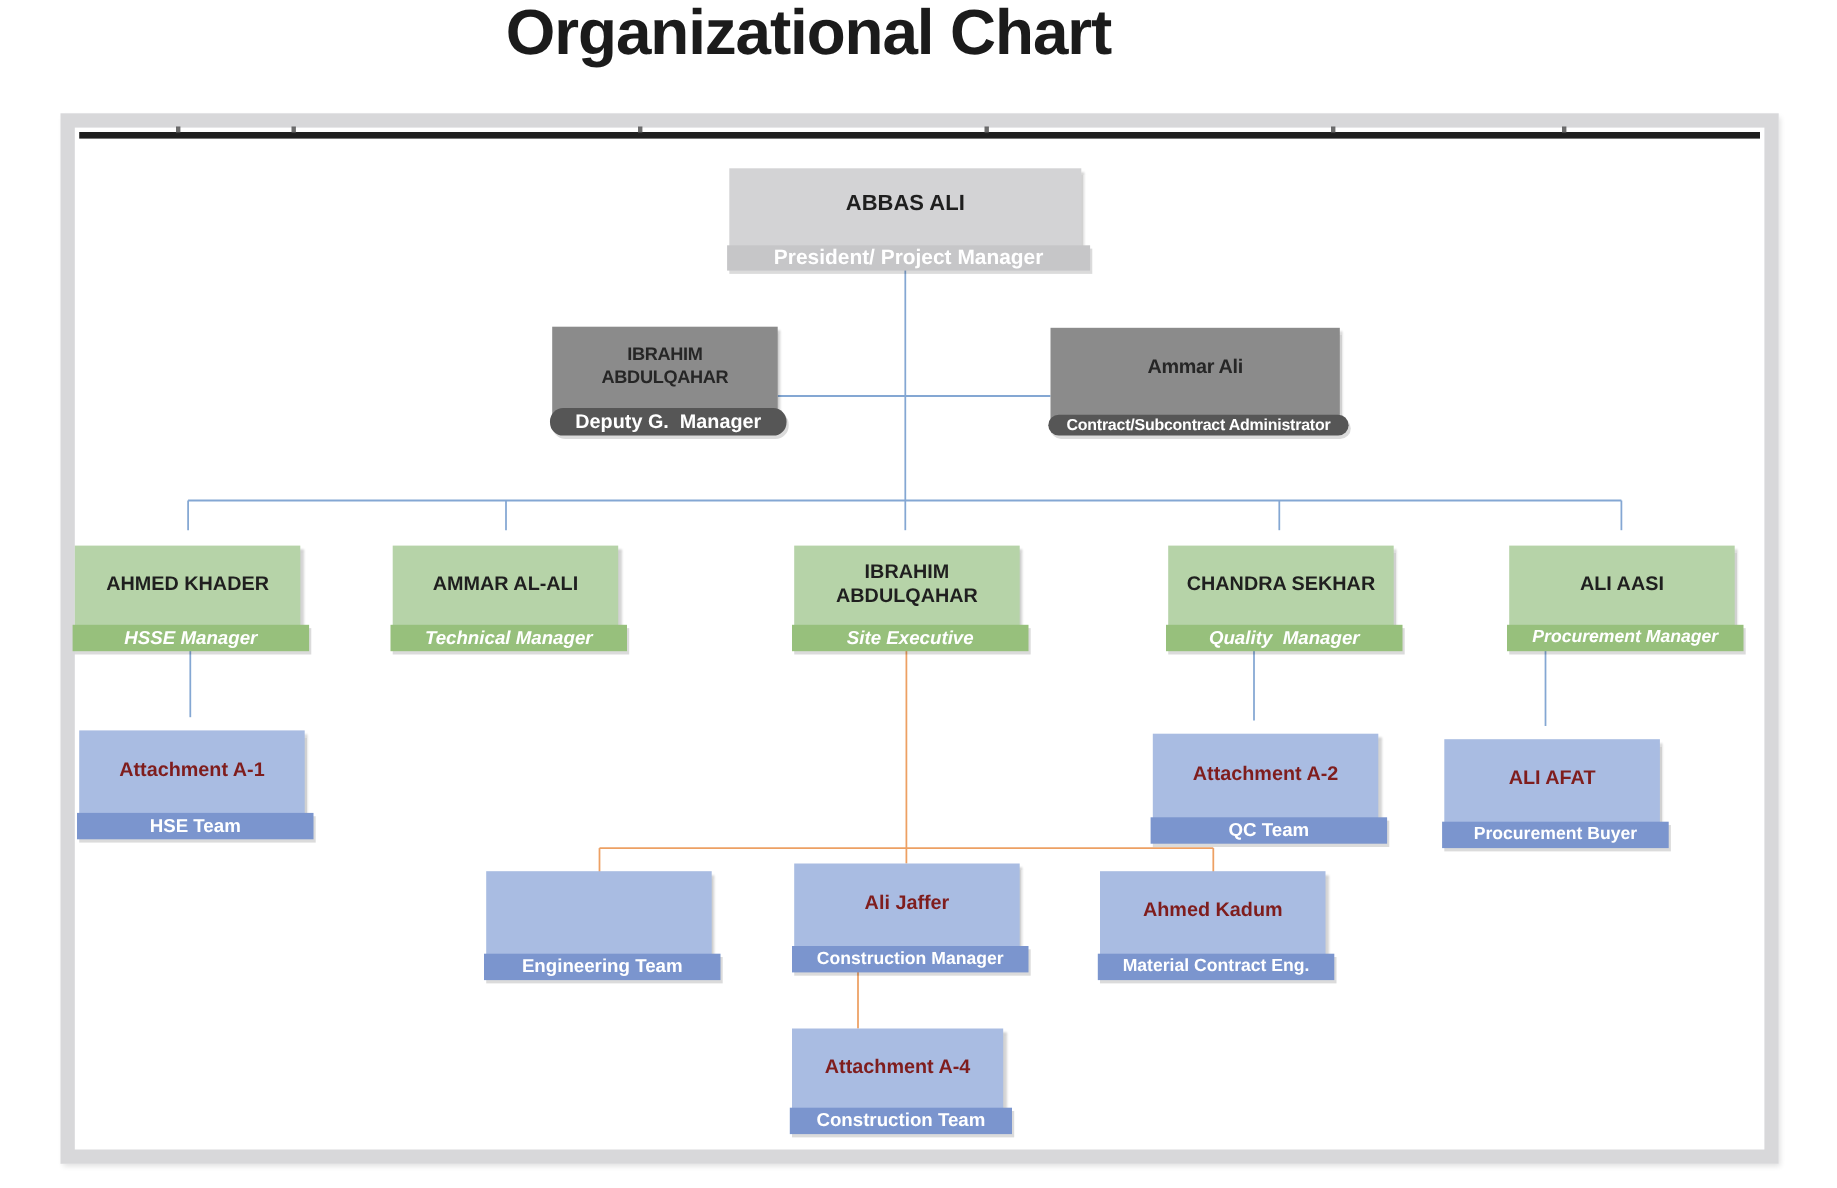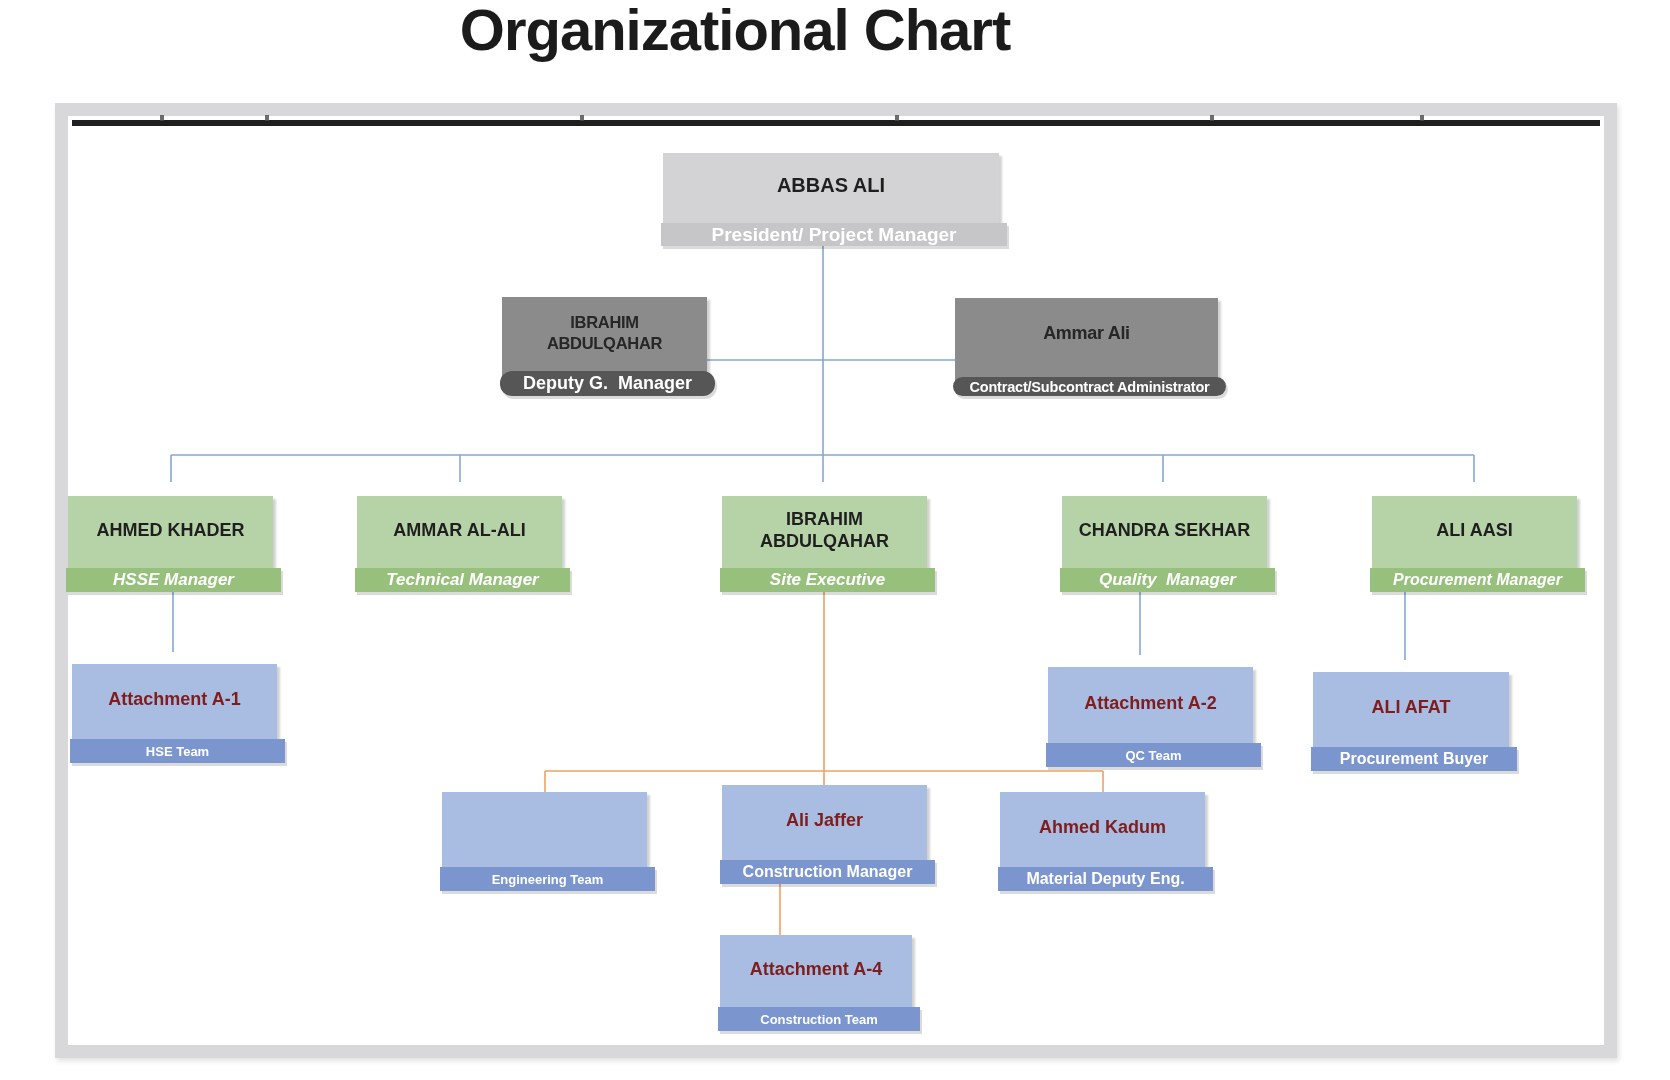--- a/index.html
+++ b/index.html
@@ -27,32 +27,32 @@
     display:flex;align-items:center;justify-content:center;text-align:center;
     font-weight:700;padding:0 9px;line-height:1.25;
   }
   .node .band{
     position:absolute;left:-2px;right:-8px;bottom:-6px;height:24px;
     display:flex;align-items:center;justify-content:center;text-align:center;
     font-weight:700;color:#ffffff;white-space:pre-wrap;
     box-shadow:2px 3px 0 rgba(0,0,0,0.14);
   }
   
-  .exec{background:#d3d3d5;padding-left:16px;}
+  .exec{background:#d3d3d5;}
   .exec .name{font-size:20px;color:#1f1f1f;}
   .exec .band{background:#c6c6c8;font-size:19px;height:23px;}
   .staff{background:#8b8b8b;}
   .staff .name{font-size:16.5px;color:#262626;letter-spacing:-0.3px;}
   .staff .band{background:#565656;font-size:18px;height:25px;border-radius:12px;}
   .mgr{background:#b6d3a8;}
   .mgr .name{font-size:18px;color:#1f1f1f;}
   .mgr .band{background:#97c07c;font-size:17px;font-style:italic;}
   .team{background:#a9bce2;}
   .team .name{font-size:18px;color:#7f1d1d;}
-  .team .band{background:#7b95ce;font-size:13px;}
+  .team .band{background:#7b95ce;font-size:17px;}
   .fs15{font-size:14.5px !important;letter-spacing:-0.2px;}
   .fs16{font-size:16px !important;}
 </style>
 </head>
 <body>
 
 <div id="canvas">
 
   <div class="title">Organizational Chart</div>
 
@@ -138,21 +138,21 @@
 
   <div class="node team" style="left:442px;top:792px;width:205px;height:93px">
     <div class="band">Engineering Team</div>
   </div>
   <div class="node team" style="left:722px;top:785px;width:205px;height:93px">
     <div class="name">Ali Jaffer</div>
     <div class="band fs16">Construction Manager</div>
   </div>
   <div class="node team" style="left:1000px;top:792px;width:205px;height:93px">
     <div class="name">Ahmed Kadum</div>
-    <div class="band fs16">Material Deputy Eng.</div>
+    <div class="band fs16">Material Contract Eng.</div>
   </div>
 
   <div class="node team" style="left:720px;top:935px;width:192px;height:90px">
     <div class="name">Attachment A-4</div>
     <div class="band">Construction Team</div>
   </div>
 
 </div>
 
 </body></html>

